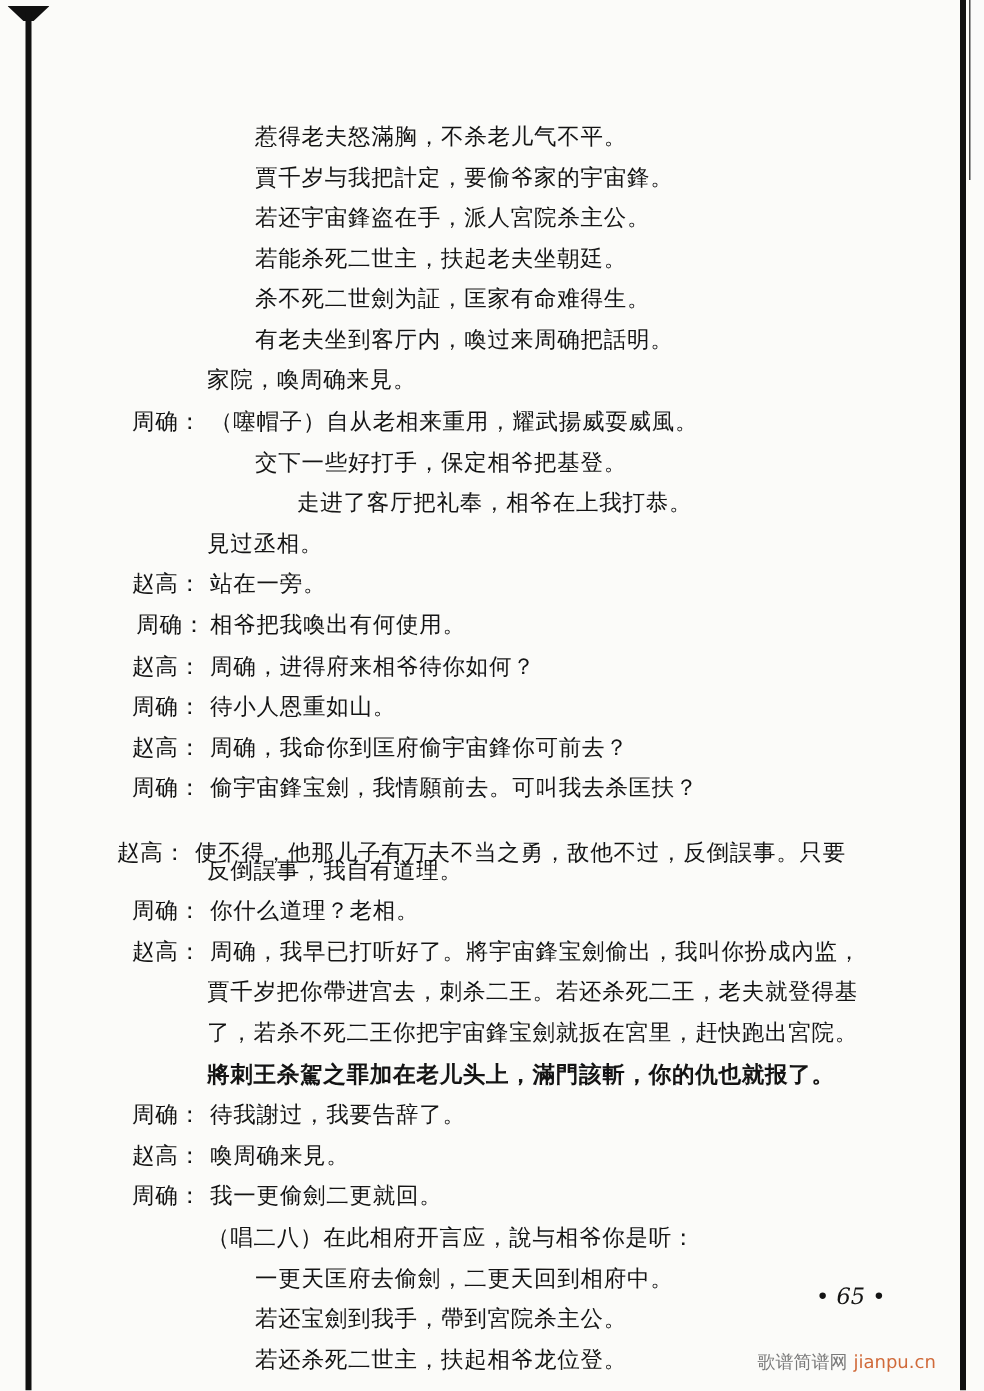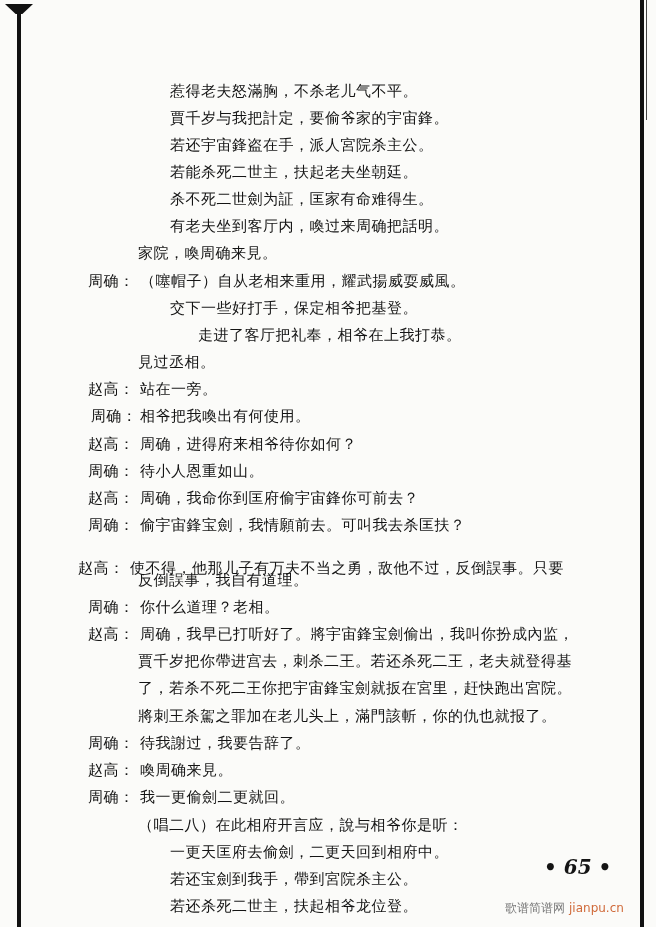--- a/index.html
+++ b/index.html
@@ -27,21 +27,21 @@
     background: #444;
   }
   .text-block { position: absolute; left: 0; top: 0; width: 656px; }
   .line {
     position: absolute; white-space: nowrap;
     font-size: 15px; line-height: 20px; letter-spacing: 0.5px;
   }
   .speaker { display: inline-block; width: 52px; }
   .page-number {
     position: absolute; left: 544px; top: 855px;
-    font-size: 20px; font-weight: bold; font-style: italic;
+    font-size: 15px; font-weight: normal; font-style: italic;
   }
   .watermark {
     position: absolute; left: 505px; top: 900px; font-size: 12px;
     font-family: "DejaVu Sans", sans-serif; color: #7a7a7a;
   }
   .watermark .site { color: #d06a3a; margin-left: 4px; }
 </style>
 </head>
 <body>
 
@@ -67,21 +67,21 @@
     <div class="line" style="top: 434px; left: 88px;"><span class="speaker">赵高：</span><span>周确，进得府来相爷待你如何？</span></div>
     <div class="line" style="top: 461px; left: 88px;"><span class="speaker">周确：</span><span>待小人恩重如山。</span></div>
     <div class="line" style="top: 488px; left: 88px;"><span class="speaker">赵高：</span><span>周确，我命你到匡府偷宇宙鋒你可前去？</span></div>
     <div class="line" style="top: 515px; left: 88px;"><span class="speaker">周确：</span><span>偷宇宙鋒宝劍，我情願前去。可叫我去杀匡扶？</span></div>
     <div class="line" style="top: 543px; left: 78px; margin-top: 15px;"><span class="speaker">赵高：</span><span>使不得，他那儿子有万夫不当之勇，敌他不过，反倒誤事。只要</span></div>
     <div class="line" style="top: 570px; left: 138px;"><span>反倒誤事，我自有道理。</span></div>
     <div class="line" style="top: 597px; left: 88px;"><span class="speaker">周确：</span><span>你什么道理？老相。</span></div>
     <div class="line" style="top: 624px; left: 88px;"><span class="speaker">赵高：</span><span>周确，我早已打听好了。將宇宙鋒宝劍偷出，我叫你扮成內监，</span></div>
     <div class="line" style="top: 651px; left: 138px;"><span>賈千岁把你帶进宫去，刺杀二王。若还杀死二王，老夫就登得基</span></div>
     <div class="line" style="top: 678px; left: 138px;"><span>了，若杀不死二王你把宇宙鋒宝劍就扳在宮里，赶快跑出宮院。</span></div>
-    <div class="line" style="top: 706px; left: 138px;"><span>將刺王杀駕之罪加在老儿头上，滿門該斬，你的仇也就报了。</span></div>
+    <div class="line" style="top: 706px; left: 138px; font-weight: bold;"><span>將刺王杀駕之罪加在老儿头上，滿門該斬，你的仇也就报了。</span></div>
     <div class="line" style="top: 733px; left: 88px;"><span class="speaker">周确：</span><span>待我謝过，我要告辞了。</span></div>
     <div class="line" style="top: 760px; left: 88px;"><span class="speaker">赵高：</span><span>喚周确来見。</span></div>
     <div class="line" style="top: 787px; left: 88px;"><span class="speaker">周确：</span><span>我一更偷劍二更就回。</span></div>
     <div class="line" style="top: 815px; left: 138px;"><span>（唱二八）在此相府开言应，說与相爷你是听：</span></div>
     <div class="line" style="top: 842px; left: 170px;"><span>一更天匡府去偷劍，二更天回到相府中。</span></div>
     <div class="line" style="top: 869px; left: 170px;"><span>若还宝劍到我手，帶到宮院杀主公。</span></div>
     <div class="line" style="top: 896px; left: 170px;"><span>若还杀死二世主，扶起相爷龙位登。</span></div>
   </div>
 
 <div class="page-number">• 65 •</div>

